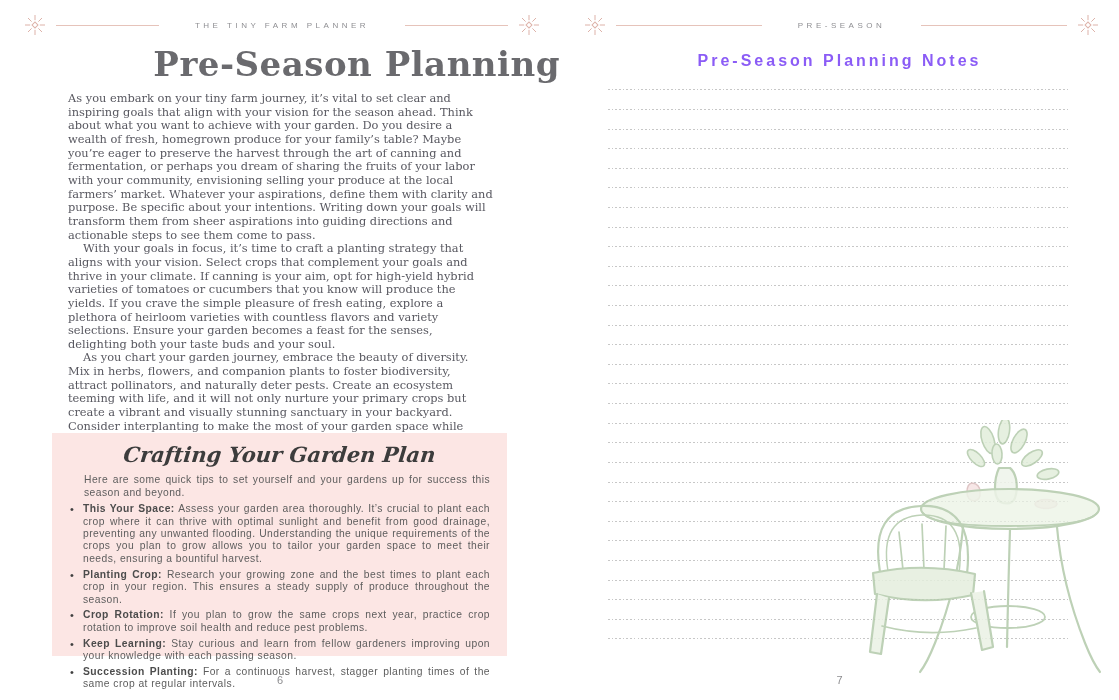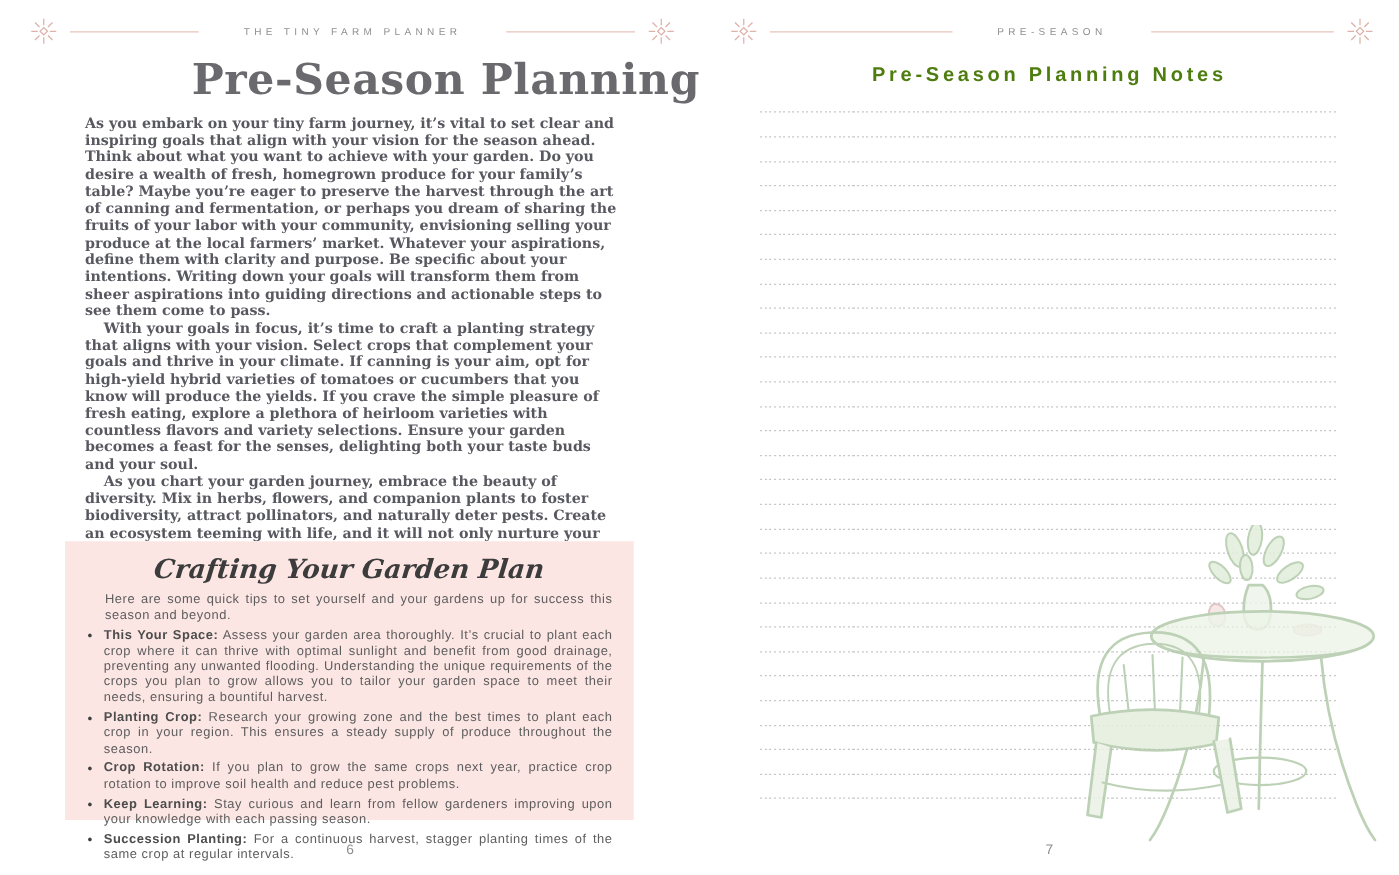--- a/index.html
+++ b/index.html
@@ -29,21 +29,20 @@
   .page-title {
     position: absolute; top: 44px; left: 0; right: 0;
     text-align: right;
     font-family: "DejaVu Serif", serif; font-weight: 700;
     font-size: 34px; letter-spacing: 0.5px; color: #6a6a6e;
   }
   .body-copy {
     position: absolute; top: 92px; left: 68px; width: 425px;
     font-size: 11.4px; line-height: 13.65px; color: #585860;
     text-align: left;
-    font-weight: bold;
   }
   .body-copy p.indent { text-indent: 15px; }
 
   .tips-box {
     position: absolute; left: 52px; top: 433px; width: 455px; height: 223px;
     background: #fce6e4;
     padding: 9px 17px 10px 17px;
     font-family: "Liberation Sans", sans-serif;
     color: #5d5d5d;
   }
@@ -76,21 +75,21 @@
     text-align: center;
     font-family: "Liberation Sans", sans-serif;
     font-size: 11px; color: #8d8d90;
   }
 
   
   .notes-title {
     position: absolute; top: 52px; left: 0; right: 0;
     text-align: center;
     font-family: "Liberation Sans", sans-serif; font-weight: 700;
-    font-size: 16px; letter-spacing: 3px; color: #4d7c0f;
+    font-size: 16px; letter-spacing: 3px; color: #8b5cf6;
   }
   .notes-lines {
     position: absolute; top: 71px; left: 48px; width: 461px;
   }
   .note-line {
     height: 19.62px;
     background: repeating-linear-gradient(90deg, #c7c7c7 0 1.6px, transparent 1.6px 3.7px)
                 left bottom / 100% 1.3px no-repeat;
   }
   .illustration {

